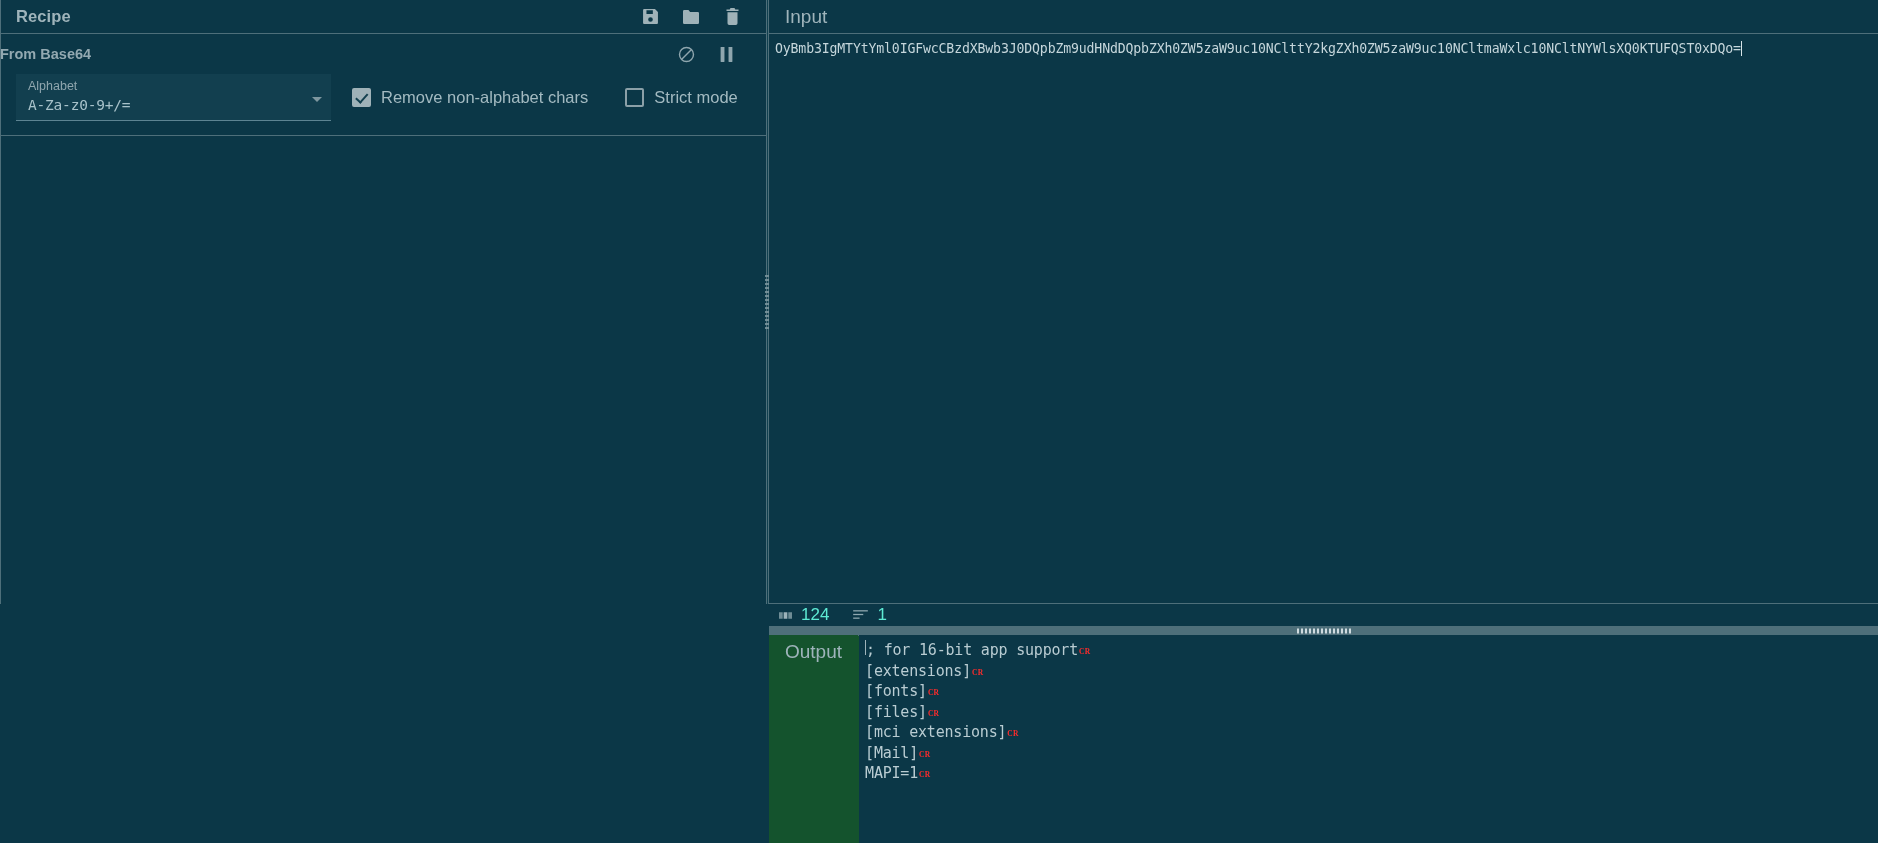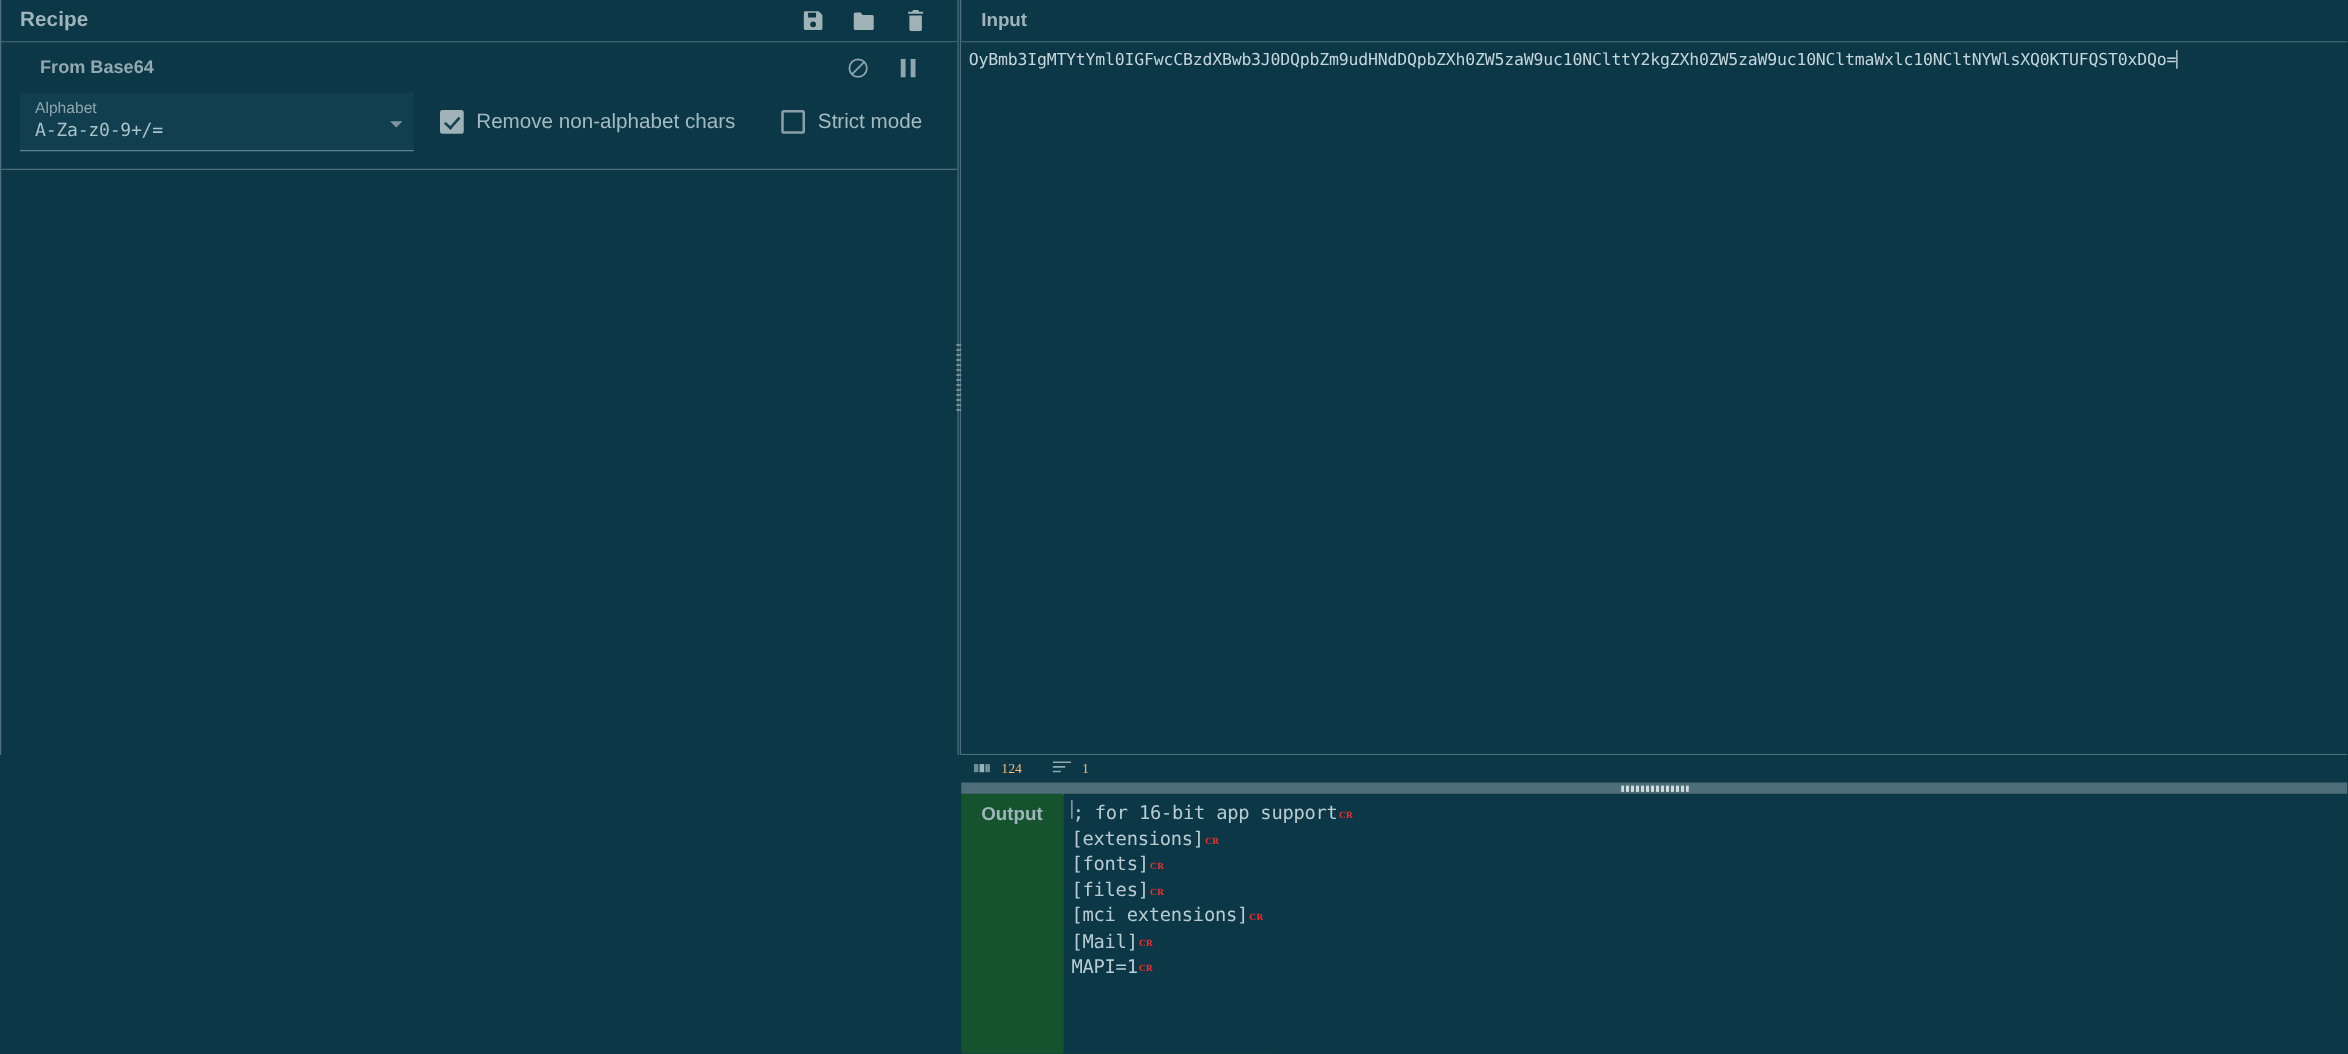--- a/index.html
+++ b/index.html
@@ -75,21 +75,21 @@
 
   .operation {
     background: #0b3747;
     border-bottom: 1px solid #4e6f7a;
     padding: 0 0 14px 0;
   }
   .op-title-row {
     display: flex;
     align-items: center;
     height: 40px;
-    padding: 0 16px 0 32px;
+    padding: 0 16px 0 0;
   }
   .op-title {
     font-size: 14.5px;
     font-weight: bold;
     color: #93a9b1;
   }
   .op-icons {
     margin-left: auto;
     display: flex;
     align-items: center;
@@ -219,22 +219,22 @@
   }
 
   .io-title-bar {
     height: 33px;
     flex: 0 0 33px;
     display: flex;
     align-items: center;
     padding: 0 16px;
   }
   .io-title {
-    font-size: 15px;
-    font-weight: bold;
+    font-size: 19px;
+    font-weight: normal;
     color: #9fb4bb;
   }
 
   .editor-area {
     flex: 1 1 auto;
     background: #0b3747;
     position: relative;
     overflow: hidden;
     min-height: 0;
     cursor: text;
@@ -269,23 +269,23 @@
     gap: 8px;
     background: #0b3747;
   }
   .status-item {
     display: inline-flex;
     align-items: center;
     gap: 9px;
     margin-right: 16px;
   }
   .status-val {
-    font-family: Liberation Serif, serif;
-    font-size: 11px;
-    color: #fdba74;
+    font-family: Liberation Sans, sans-serif;
+    font-size: 17px;
+    color: #5eead4;
   }
 
   .h-splitter {
     flex: 0 0 9px;
     height: 9px;
     background: #4e6f7a;
     position: relative;
     cursor: row-resize;
   }
   .h-splitter .grip {

